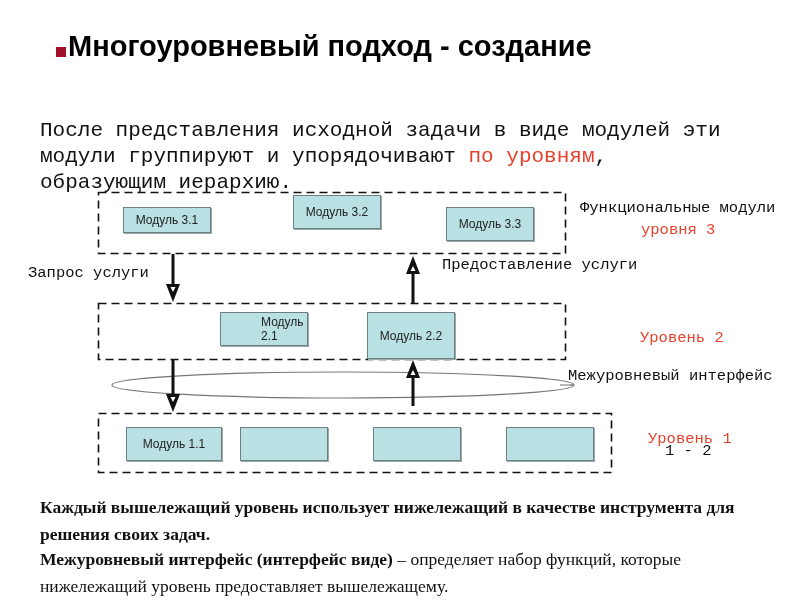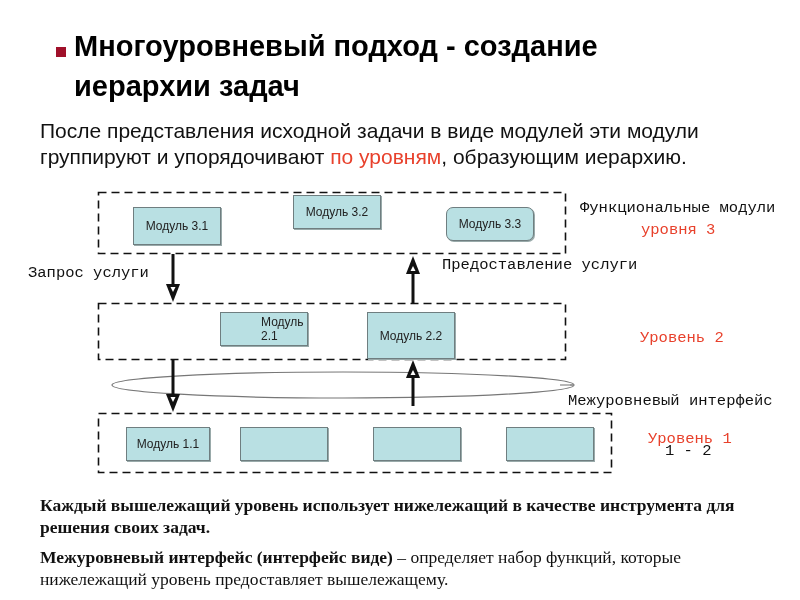--- a/index.html
+++ b/index.html
@@ -1,35 +1,34 @@
 <!DOCTYPE html>
 <html><head>
 <meta charset="utf-8">
 <style>
   html, body { margin: 0; padding: 0; }
   body { width: 800px; height: 600px; position: relative; background: #ffffff; overflow: hidden; }
   .abs { position: absolute; }
-  .title { left: 68px; top: 26px; font-family: "Liberation Sans", sans-serif; font-weight: bold; font-size: 29px; line-height: 40px; color: #000; width: 640px; margin-left: 6px; }
+  .title { left: 68px; top: 26px; font-family: "Liberation Sans", sans-serif; font-weight: bold; font-size: 29px; line-height: 40px; color: #000; width: 640px; }
   .bullet { left: 56px; top: 47px; width: 10px; height: 10px; background: #a0102a; }
-  .intro { left: 40px; top: 118px; width: 700px; font-family: Liberation Sans, sans-serif; font-size: 21px; line-height: 26px; color: #111; }
+  .intro { left: 40px; top: 118px; width: 700px; font-family: Liberation Mono, monospace; font-size: 21px; line-height: 26px; color: #111; }
   .red { color: #e8412c; }
   .lbl { font-family: Liberation Mono, monospace; font-size: 15.5px; color: #111; white-space: nowrap; }
   .lbl-red { font-family: Liberation Mono, monospace; font-size: 15.5px; color: #e8412c; white-space: nowrap; }
   .module { position: absolute; background: #b9e0e3; border: 1px solid #6f7e80; box-sizing: border-box; font-family: "Liberation Sans", sans-serif; font-size: 12px; color: #222; display: flex; align-items: center; justify-content: center; box-shadow: 1px 1px 0 #9aa; }
-  .bottom { left: 40px; width: 740px; font-family: "Liberation Serif", serif; font-size: 17.5px; line-height: 22px; color: #111; }
+  .bottom { left: 40px; width: 740px; font-family: "Liberation Serif", serif; font-size: 17.5px; line-height: 27px; color: #111; }
   .b { font-weight: bold; }
   svg.diag { position: absolute; left: 0; top: 0; }
 </style>
 </head>
 <body>
 
 <div class="abs bullet"></div>
 <div class="abs title">
   <div>Многоуровневый подход - создание</div>
-  <div>иерархии задач</div>
 </div>
 
 <div class="abs intro"><span>После представления исходной задачи в виде модулей эти модули группируют и упорядочивают </span><span class="red">по уровням</span><span>, образующим иерархию.</span></div>
 
 <svg class="diag" width="800" height="600">
   <defs>
     <marker id="tri" viewBox="0 0 10 10" refX="5" refY="5" markerWidth="1" markerHeight="1"></marker>
   </defs>
 
   <rect x="98.5" y="192.5" width="467" height="61" fill="none" stroke="#111" stroke-width="1.6" stroke-dasharray="8,5"></rect>
@@ -58,39 +57,39 @@
     <polygon points="170.5,397 175.5,397 173,402" fill="#fff"></polygon>
   </g>
 
   <g>
     <line x1="413" y1="406" x2="413" y2="374" stroke="#111" stroke-width="3"></line>
     <polygon points="406,378 420,378 413,360" fill="#111"></polygon>
     <polygon points="410.5,375 415.5,375 413,370" fill="#fff"></polygon>
   </g>
 </svg>
 
-<div class="module" style="left:133px; top:207px; width:88px; height:38px;">Модуль 3.1</div>
+<div class="module" style="left:123px; top:207px; width:88px; height:26px;">Модуль 3.1</div>
 <div class="module" style="left:293px; top:195px; width:88px; height:34px;">Модуль 3.2</div>
-<div class="module" style="left:446px; top:207px; width:88px; height:34px;border-radius:7px;">Модуль 3.3</div>
+<div class="module" style="left:446px; top:207px; width:88px; height:34px;">Модуль 3.3</div>
 
 <div class="module" style="left:220px; top:312px; width:88px; height:34px;padding-left:40px;">Модуль 2.1</div>
 <div class="module" style="left:367px; top:312px; width:88px; height:47px;">Модуль 2.2</div>
 
-<div class="module" style="left:126px; top:427px; width:84px; height:34px;">Модуль 1.1</div>
+<div class="module" style="left:126px; top:427px; width:96px; height:34px;">Модуль 1.1</div>
 <div class="module" style="left:240px; top:427px; width:88px; height:34px;"></div>
 <div class="module" style="left:373px; top:427px; width:88px; height:34px;"></div>
 <div class="module" style="left:506px; top:427px; width:88px; height:34px;"></div>
 
 <div class="abs lbl" style="left:580px; top:199px;">Функциональные модули</div>
 <div class="abs lbl-red" style="left:641px; top:221px;">уровня 3</div>
 
 <div class="abs lbl" style="left:28px; top:264px;text-align:right;">Запрос услуги</div>
 <div class="abs lbl" style="left:442px; top:256px;">Предоставление услуги</div>
 
 <div class="abs lbl-red" style="left:640px; top:329px;">Уровень 2</div>
 
-<div class="abs lbl" style="left:568px; top:392px;">Межуровневый интерфейс</div>
+<div class="abs lbl" style="left:568px; top:367px;">Межуровневый интерфейс</div>
 <div class="abs lbl" style="left:665px; top:394px;margin-top:48px;">1 - 2</div>
 
 <div class="abs lbl-red" style="left:648px; top:430px;">Уровень 1</div>
 
 <div class="abs bottom b" style="top:494px;">Каждый вышележащий уровень использует нижележащий в качестве инструмента для решения своих задач.</div>
 <div class="abs bottom" style="top:546px;"><span class="b">Межуровневый интерфейс (интерфейс виде)</span><span> – определяет набор функций, которые нижележащий уровень предоставляет вышележащему.</span></div>
 
 </body></html>

